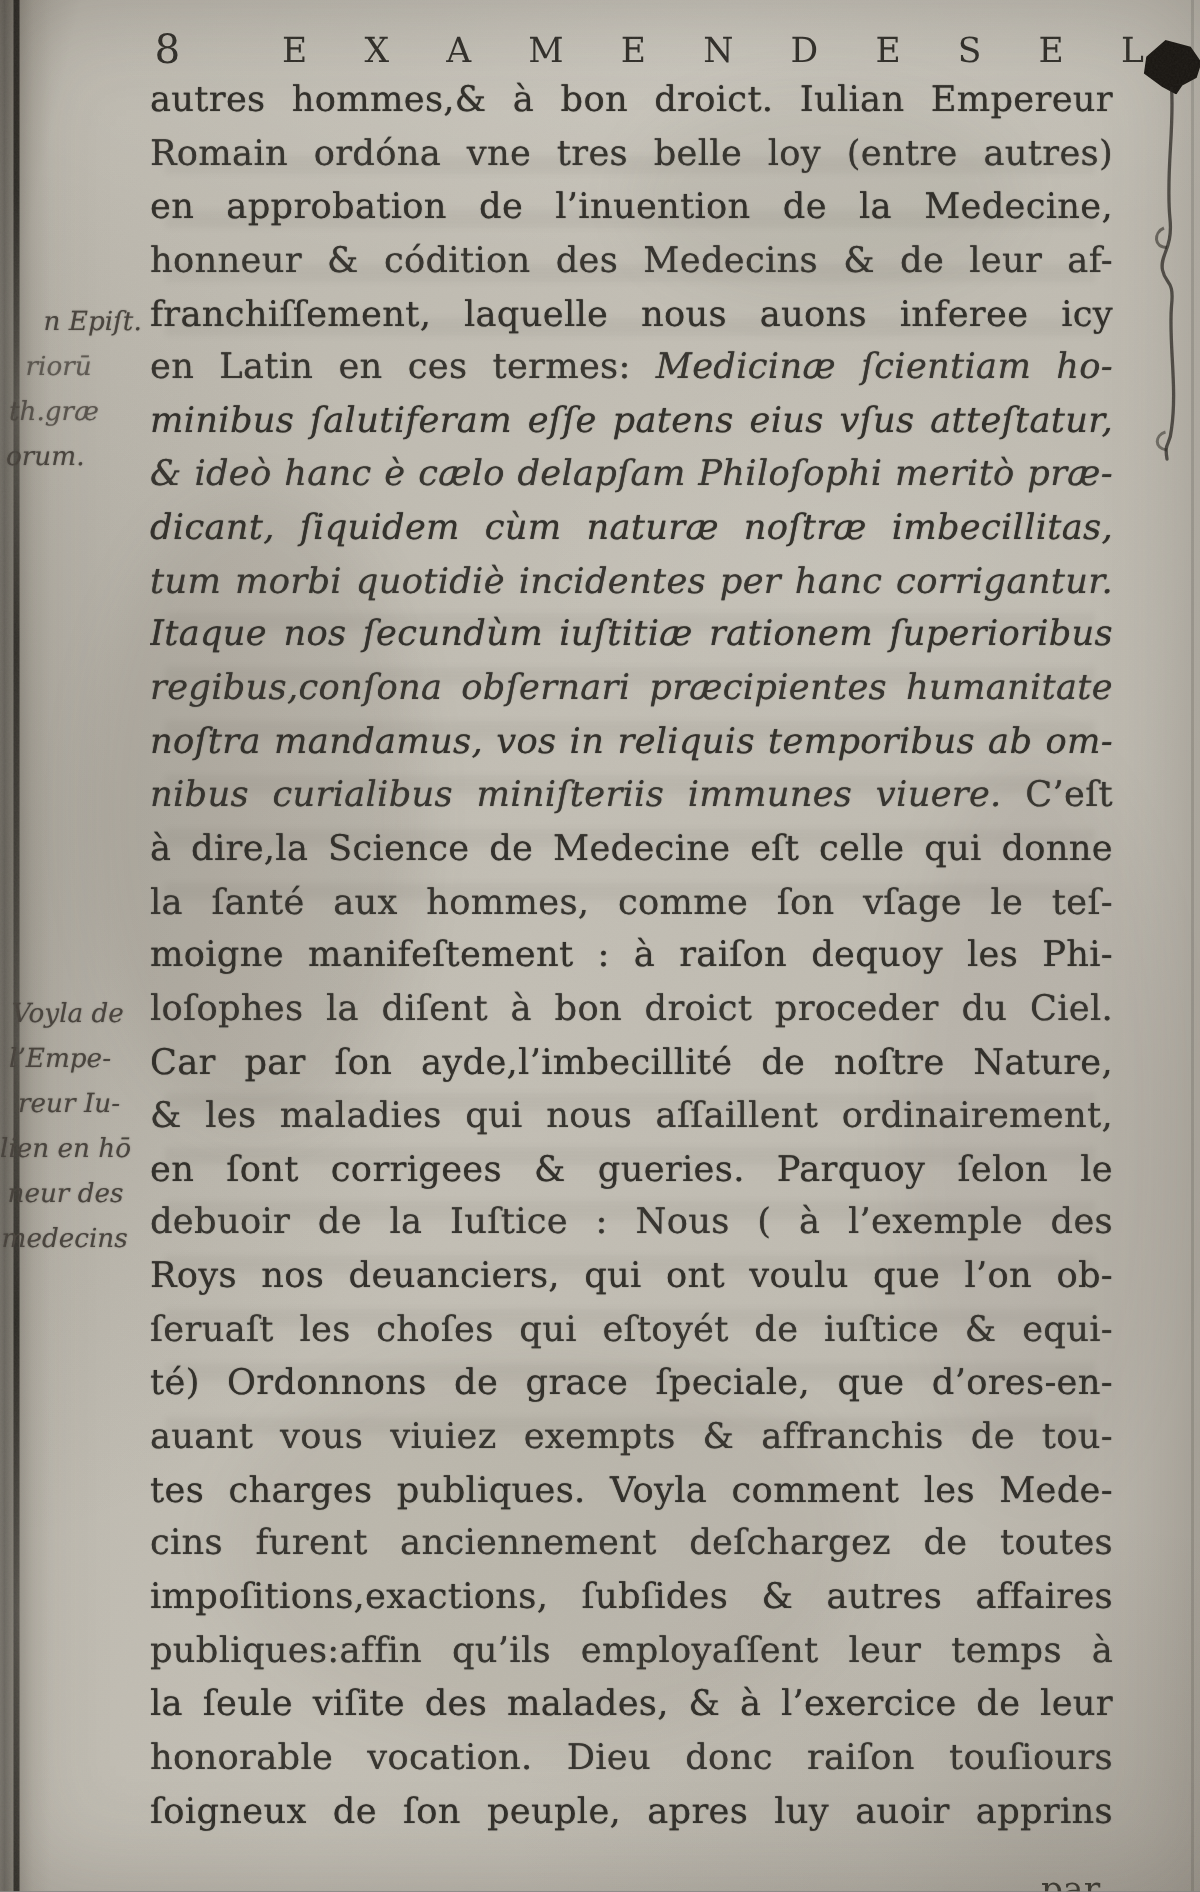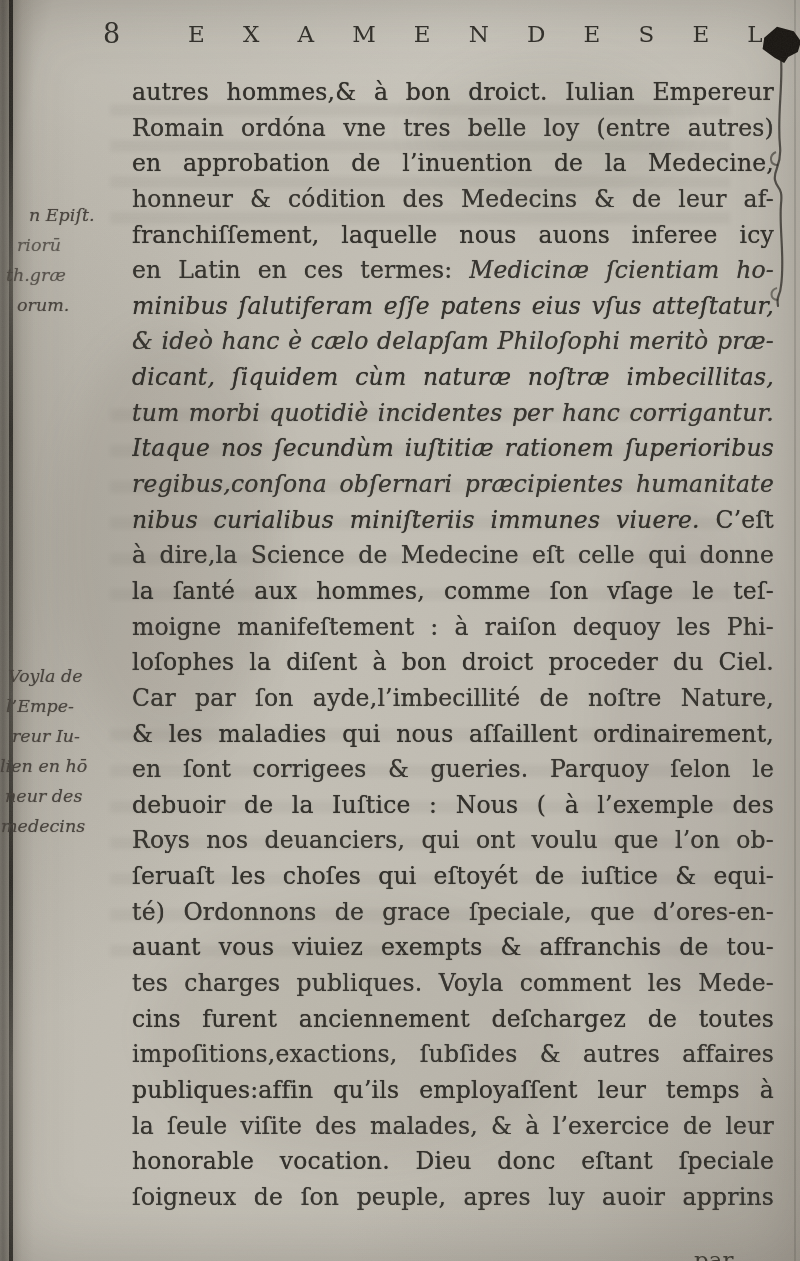--- a/index.html
+++ b/index.html
@@ -38,36 +38,36 @@
   .edge-right{position:absolute;right:4px;top:0;width:2px;height:100%;
     background:rgba(45,42,36,0.16);pointer-events:none;}
 
   
   .header{position:absolute;left:100px;top:18px;width:645px;height:34px;}
   .pagenum{position:absolute;left:3px;top:0;font-size:27px;}
   .running-title{position:absolute;left:88px;top:3px;font-size:23px;letter-spacing:0.42em;
     word-spacing:0.5em;white-space:nowrap;}
 
   
-  .body-text{position:absolute;left:100px;top:78px;width:642px;margin-left:32px;}
+  .body-text{position:absolute;left:100px;top:52px;width:642px;}
   .line{height:35.65px;overflow:hidden;font-size:23.5px;letter-spacing:0.2px;
     text-align:justify;text-align-last:justify;text-justify:inter-word;white-space:normal;
     text-shadow:0 0 0.7px rgba(46,44,39,0.85);}
   .line:nth-child(even){opacity:0.96;}
   .it{font-style:italic;}
 
   
   .margin-note{position:absolute;font-style:italic;font-size:17.5px;color:#45403a;
     text-shadow:0 0 1px rgba(69,64,58,0.6);line-height:30px;width:95px;}
   .note-1{left:2px;top:200px;}
   .note-2{left:0px;top:661px;}
   .note-1 .mline:nth-child(1){margin-left:27px;}
   .note-1 .mline:nth-child(2){margin-left:15px;opacity:0.8;}
   .note-1 .mline:nth-child(3){margin-left:4px;opacity:0.85;}
-  .note-1 .mline:nth-child(4){margin-left:15px;}
+  .note-1 .mline:nth-child(4){margin-left:2px;}
   .note-2 .mline:nth-child(1){margin-left:8px;}
   .note-2 .mline:nth-child(2){margin-left:6px;}
   .note-2 .mline:nth-child(3){margin-left:12px;}
   .note-2 .mline:nth-child(4){margin-left:0px;}
   .note-2 .mline:nth-child(5){margin-left:5px;}
   .note-2 .mline:nth-child(6){margin-left:1px;}
 
   
   .catchword{position:absolute;left:694px;top:1247px;font-size:23px;color:#3a372f;}
 
@@ -107,39 +107,40 @@
       <div class="line"><span>en approbation de l’inuention de la Medecine,</span></div>
       <div class="line"><span>honneur &amp; códition des Medecins &amp; de leur af-</span></div>
       <div class="line"><span>franchiſſement, laquelle nous auons inferee icy</span></div>
       <div class="line"><span>en Latin en ces termes:</span><span class="it"> Medicinæ ſcientiam ho-</span></div>
       <div class="line"><span class="it">minibus ſalutiferam eſſe patens eius vſus atteſtatur,</span></div>
       <div class="line"><span class="it">&amp; ideò hanc è cælo delapſam Philoſophi meritò præ-</span></div>
       <div class="line"><span class="it">dicant, ſiquidem cùm naturæ noſtræ imbecillitas,</span></div>
       <div class="line"><span class="it">tum morbi quotidiè incidentes per hanc corrigantur.</span></div>
       <div class="line"><span class="it">Itaque nos ſecundùm iuſtitiæ rationem ſuperioribus</span></div>
       <div class="line"><span class="it">regibus,conſona obſernari præcipientes humanitate</span></div>
+      <div class="line"><span class="it">noſtra mandamus, vos in reliquis temporibus ab om-</span></div>
       <div class="line"><span class="it">nibus curialibus miniſteriis immunes viuere.</span><span> C’eſt</span></div>
       <div class="line"><span>à dire,la Science de Medecine eſt celle qui donne</span></div>
       <div class="line"><span>la ſanté aux hommes, comme ſon vſage le teſ-</span></div>
       <div class="line"><span>moigne manifeſtement : à raiſon dequoy les Phi-</span></div>
       <div class="line"><span>loſophes la diſent à bon droict proceder du Ciel.</span></div>
       <div class="line"><span>Car par ſon ayde,l’imbecillité de noſtre Nature,</span></div>
       <div class="line"><span>&amp; les maladies qui nous aſſaillent ordinairement,</span></div>
       <div class="line"><span>en ſont corrigees &amp; gueries. Parquoy ſelon le</span></div>
       <div class="line"><span>debuoir de la Iuſtice : Nous ( à l’exemple des</span></div>
       <div class="line"><span>Roys nos deuanciers, qui ont voulu que l’on ob-</span></div>
       <div class="line"><span>ſeruaſt les choſes qui eſtoyét de iuſtice &amp; equi-</span></div>
       <div class="line"><span>té) Ordonnons de grace ſpeciale, que d’ores-en-</span></div>
       <div class="line"><span>auant vous viuiez exempts &amp; affranchis de tou-</span></div>
       <div class="line"><span>tes charges publiques. Voyla comment les Mede-</span></div>
       <div class="line"><span>cins furent anciennement deſchargez de toutes</span></div>
       <div class="line"><span>impoſitions,exactions, ſubſides &amp; autres affaires</span></div>
       <div class="line"><span>publiques:affin qu’ils employaſſent leur temps à</span></div>
       <div class="line"><span>la ſeule viſite des malades, &amp; à l’exercice de leur</span></div>
-      <div class="line"><span>honorable vocation. Dieu donc eſtant ſpeciale</span></div>
+      <div class="line"><span>honorable vocation. Dieu donc raiſon touſiours</span></div>
       <div class="line"><span>ſoigneux de ſon peuple, apres luy auoir apprins</span></div>
     </div>
 
   <div class="margin-note note-1">
       <div class="mline">n Epiſt.</div>
       <div class="mline">riorū</div>
       <div class="mline">th.græ</div>
       <div class="mline">orum.</div>
     </div>
   <div class="margin-note note-2">

